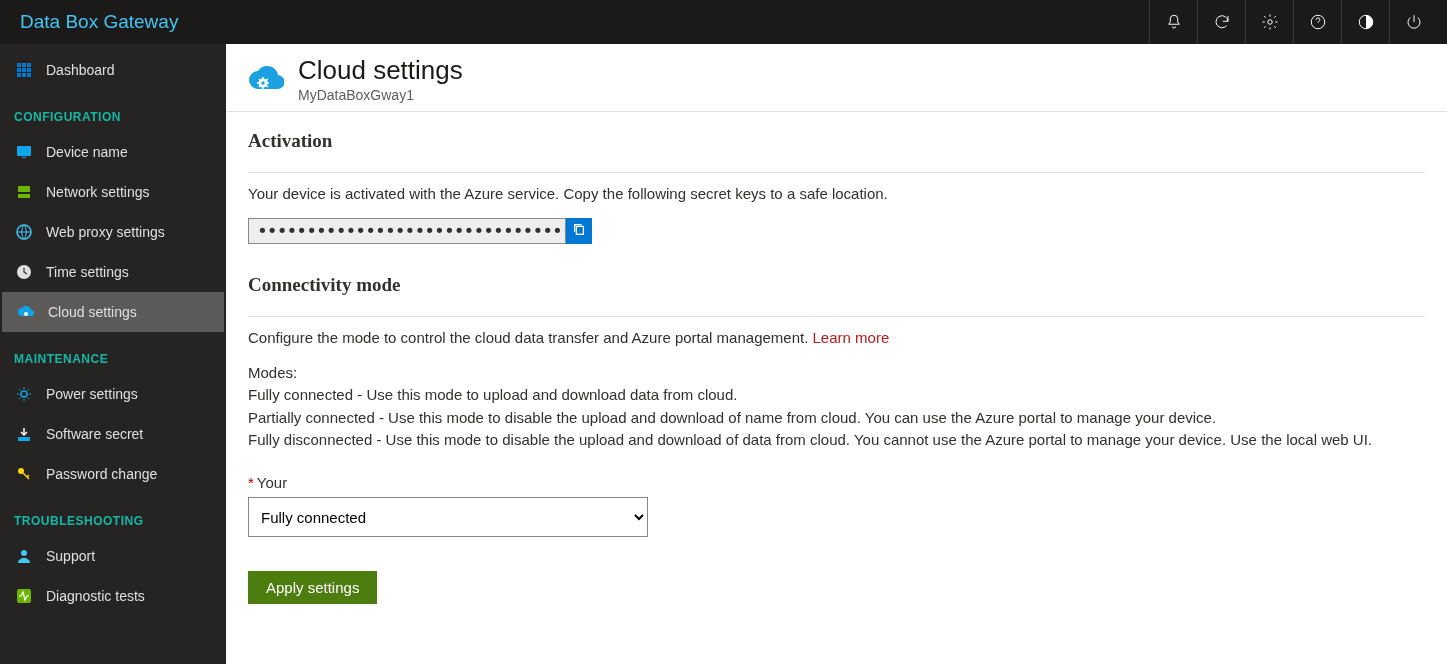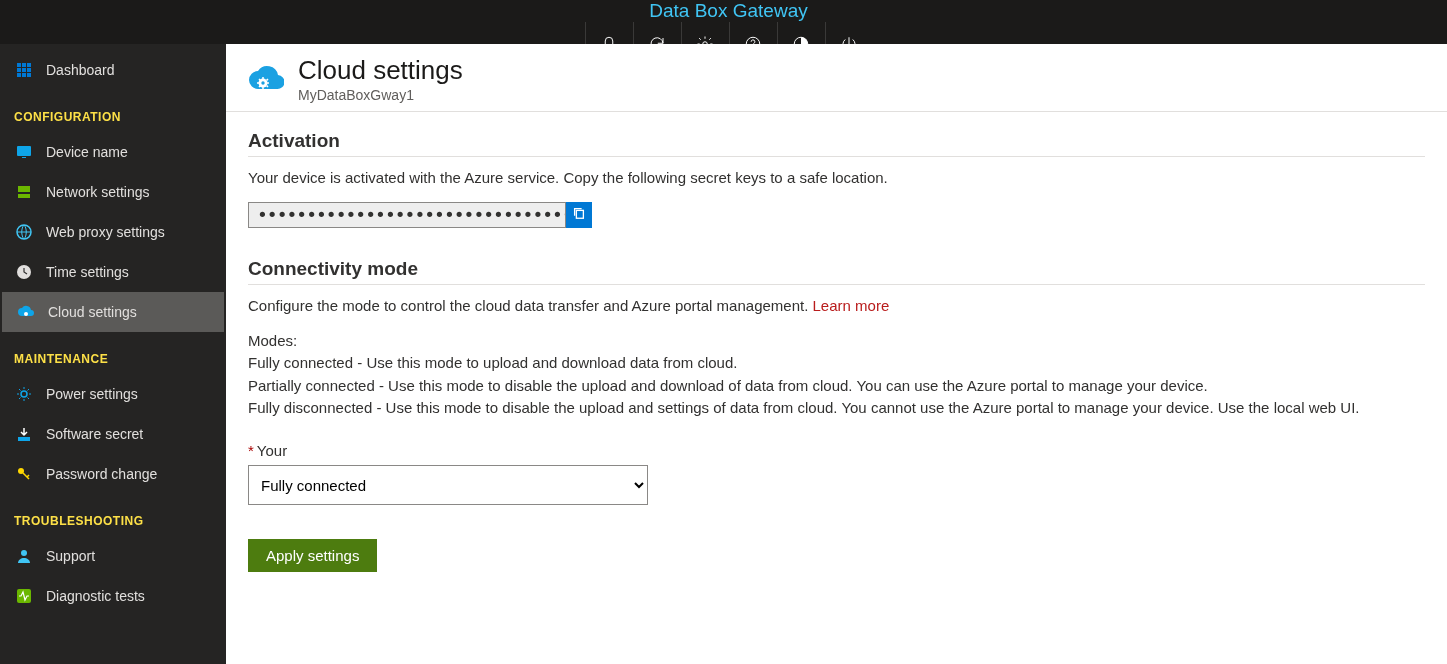--- a/index.html
+++ b/index.html
@@ -1,41 +1,41 @@
 <!DOCTYPE html>
 <html><head>
 <meta charset="utf-8">
 <style>
   * { box-sizing: border-box; margin: 0; padding: 0; }
   body { font-family: "Segoe UI", Arial, sans-serif; font-size: 14px; color: #323130; background: #fff; width: 1447px; height: 664px; overflow: hidden; }
   
-  .topbar { height: 44px; background: #1b1a19; display: flex; align-items: center; justify-content: space-between; padding: 0 10px 0 20px; flex-direction: column; }
+  .topbar { height: 44px; background: #1b1a19; display: flex; align-items: center; justify-content: space-between; padding: 0 10px 0 20px; }
   .brand { color: #40c5f4; font-size: 19px; font-weight: 400; }
   .top-icons { display: flex; height: 100%; }
   .top-icon { width: 48px; height: 44px; display: flex; align-items: center; justify-content: center; color: #fff; border-left: 1px solid #3a3938; cursor: pointer; }
   .top-icon svg { width: 18px; height: 18px; stroke: #fff; fill: none; stroke-width: 1.3; }
   
   .shell { display: flex; height: calc(100% - 44px); }
   
   .sidebar { width: 226px; background: #252423; color: #f3f2f1; padding-top: 6px; overflow-y: auto; }
   .side-item { display: flex; align-items: center; height: 40px; padding: 0 14px; cursor: pointer; font-size: 14px; color: #e1dfdd; }
   .side-item.active { background: #5b5a58; }
   .side-item .si-icon { width: 20px; height: 20px; margin-right: 12px; display: flex; align-items: center; justify-content: center; }
-  .side-heading { font-size: 12px; letter-spacing: 0.5px; color: #fde047; padding: 20px 14px 8px 14px; font-weight: 600; }
+  .side-heading { font-size: 12px; letter-spacing: 0.5px; color: #14b8a6; padding: 20px 14px 8px 14px; font-weight: 600; }
   .side-group.highlight { border: 2px solid #ff0000; margin: 0 2px; }
   .side-group.highlight .side-item.active { margin: -2px; width: calc(100% + 4px); }
   
   .main { flex: 1; background: #fff; overflow-y: auto; }
   .page-header { display: flex; align-items: flex-start; padding: 12px 20px 8px 20px; border-bottom: 1px solid #e1dfdd; }
   .page-header .ph-icon { width: 38px; height: 38px; margin-right: 14px; margin-top: 3px; }
   .page-title { font-size: 26px; font-weight: 400; color: #1b1a19; line-height: 1.1; }
   .page-sub { font-size: 14px; color: #605e5c; margin-top: 2px; }
   
   .content { padding: 18px 22px; font-size: 15px; color: #323130; }
-  .section-title { font-size: 19px; font-weight: 600; margin-bottom: 4px; padding-bottom: 4px; border-bottom: 1px solid #e1dfdd; }
+  .section-title { font-size: 19px; font-weight: 600; margin-bottom: 4px; padding-bottom: 20px; border-bottom: 1px solid #e1dfdd; font-family: Liberation Serif, serif; }
   .section-body { margin-top: 12px; margin-bottom: 30px; }
   .desc { font-size: 15px; margin-bottom: 16px; }
   .link { color: #b91c1c; cursor: pointer; }
   
   .secret-row { display: flex; align-items: stretch; }
   .secret-box { width: 318px; height: 26px; border: 1px solid #8a8886; background: #eeeeee; padding: 0 8px; display: flex; align-items: center; font-family: monospace; letter-spacing: -1px; overflow: hidden; font-size: 18px; line-height: 1; }
   .copy-btn { width: 26px; height: 26px; background: #0078d4; display: flex; align-items: center; justify-content: center; cursor: pointer; }
   .copy-btn svg { width: 14px; height: 14px; stroke: #fff; fill: none; stroke-width: 1.5; }
   
   .modes-block { margin-top: 14px; line-height: 1.5; font-size: 15px; }
@@ -239,22 +239,22 @@
       </div>
 
       <div class="section-title">Connectivity mode</div>
       <div class="section-body">
         <div class="desc">
           <span>Configure the mode to control the cloud data transfer and Azure portal management. </span><span class="link">Learn more</span>
         </div>
         <div class="modes-block">
           <div>Modes:</div>
           <div>Fully connected - Use this mode to upload and download data from cloud.</div>
-          <div>Partially connected - Use this mode to disable the upload and download of data from cloud. You can use the Azure portal to manage your device.</div>
-          <div>Fully disconnected - Use this mode to disable the upload and settings of data from cloud. You cannot use the Azure portal to manage your device. Use the local web UI.</div>
+          <div>Partially connected - Use this mode to disable the upload and download of name from cloud. You can use the Azure portal to manage your device.</div>
+          <div>Fully disconnected - Use this mode to disable the upload and download of data from cloud. You cannot use the Azure portal to manage your device. Use the local web UI.</div>
         </div>
 
         <div class="field-label">
           <span class="required-star">*</span><span>Your</span>
         </div>
         <div class="select-wrap">
           <select class="mode-select" id="mode-select"><option>Fully connected</option><option>Partially connected</option><option>Fully disconnected</option></select>
         </div>
 
         <button class="apply-btn">Apply settings</button>

